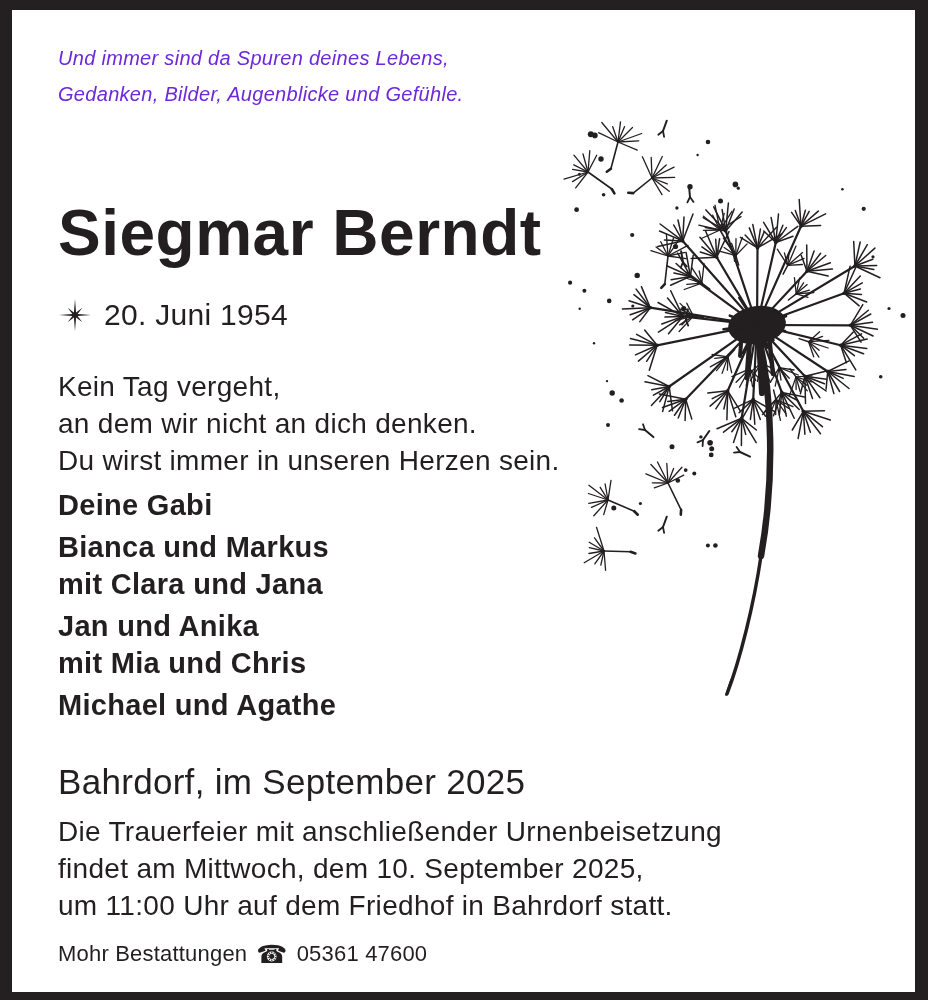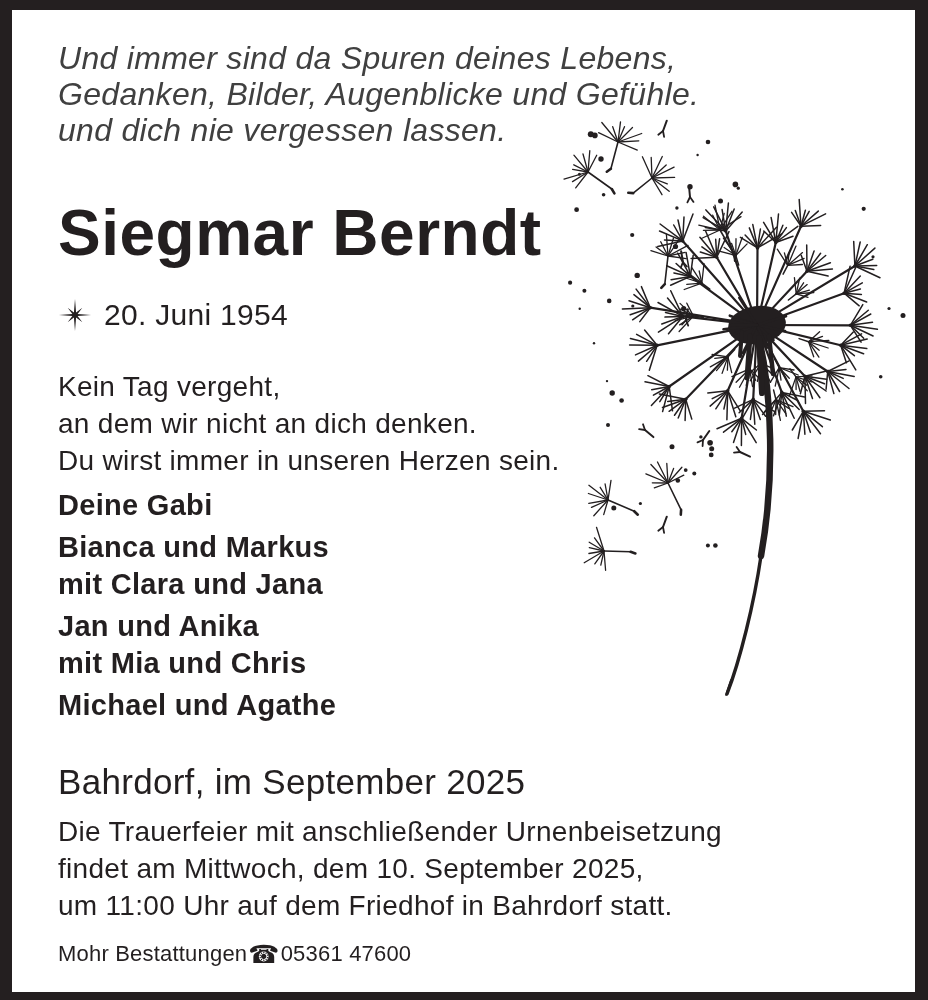--- a/index.html
+++ b/index.html
@@ -14,62 +14,61 @@
   }
   .sheet {
     position: absolute;
     left: 12px; top: 10px; right: 13px; bottom: 8px;
     background: #ffffff;
   }
   .abs { position: absolute; left: 46px; }
   .poem {
     top: 30px;
     font-style: italic;
-    font-size: 32px;
+    font-size: 20px;
     line-height: 36px;
     letter-spacing: 0.3px;
-    color: #404040;
+    color: #6d28d9;
   }
   .name {
     top: 188px;
     font-size: 64px;
     line-height: 1.1;
     font-weight: 700;
     letter-spacing: 0.5px;
     margin: 0;
   }
   .dates { top: 288px; height: 46px; width: 720px; font-size: 30px; letter-spacing: 0.3px; }
   .date-col { position: absolute; top: 0; display: flex; align-items: flex-end; }
   .date-birth { left: 0; gap: 12px; }
   .date-death { left: 300px; gap: 10px; }
   .date-icon { flex: 0 0 auto; display: block; }
   .memorial { top: 358px; font-size: 28px; line-height: 37px; letter-spacing: 0.3px; }
   .family { top: 477px; font-size: 29px; font-weight: 700; line-height: 37px; letter-spacing: 0.3px; }
   .family .group-start { margin-top: 5px; }
   .place-date { top: 752px; font-size: 35px; letter-spacing: 0.3px; }
   .funeral { top: 803px; font-size: 28px; line-height: 37px; letter-spacing: 0.3px; }
-  .footer { top: 931px; font-size: 22px; letter-spacing: 0.2px; display: flex; align-items: flex-end; gap: 1px; }
+  .footer { top: 931px; font-size: 22px; letter-spacing: 0.2px; display: flex; align-items: flex-end; gap: 9px; }
   .phone-icon { font-family: "DejaVu Sans", sans-serif; font-size: 25px; line-height: 1; }
   .dandelion {
     position: absolute;
     left: 528px; top: 78px;
     width: 372px; height: 628px;
     pointer-events: none;
   }
   .dandelion svg { display: block; width: 100%; height: 100%; }
 </style>
 </head>
 <body>
 
 <div class="sheet">
 
   <div class="abs poem">
     <div>Und immer sind da Spuren deines Lebens,</div>
     <div>Gedanken, Bilder, Augenblicke und Gefühle.</div>
-    <div>und dich nie vergessen lassen.</div>
   </div>
 
   <h1 class="abs name">Siegmar Berndt</h1>
 
   <div class="abs dates">
     <span class="date-col date-birth">
       <svg class="date-icon" width="34" height="34" viewBox="0 0 36 36" aria-hidden="true">
         <polygon fill="#231f20" points="18,1 19.15,15.23 25.78,10.22 20.77,16.85 35,18 20.77,19.15 25.78,25.78 19.15,20.77 18,35 16.85,20.77 10.22,25.78 15.23,19.15 1,18 15.23,16.85 10.22,10.22 16.85,15.23"></polygon>
       </svg>
       <span>20. Juni 1954</span>

